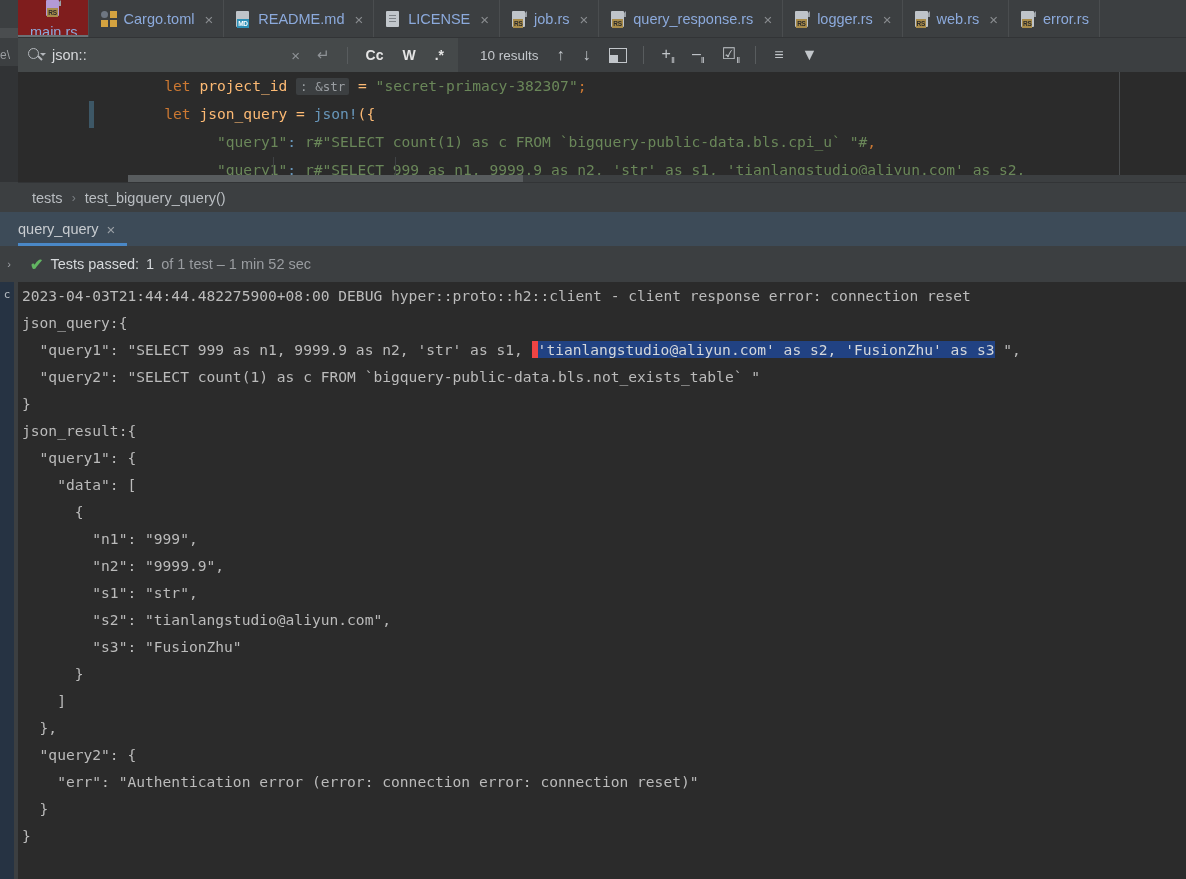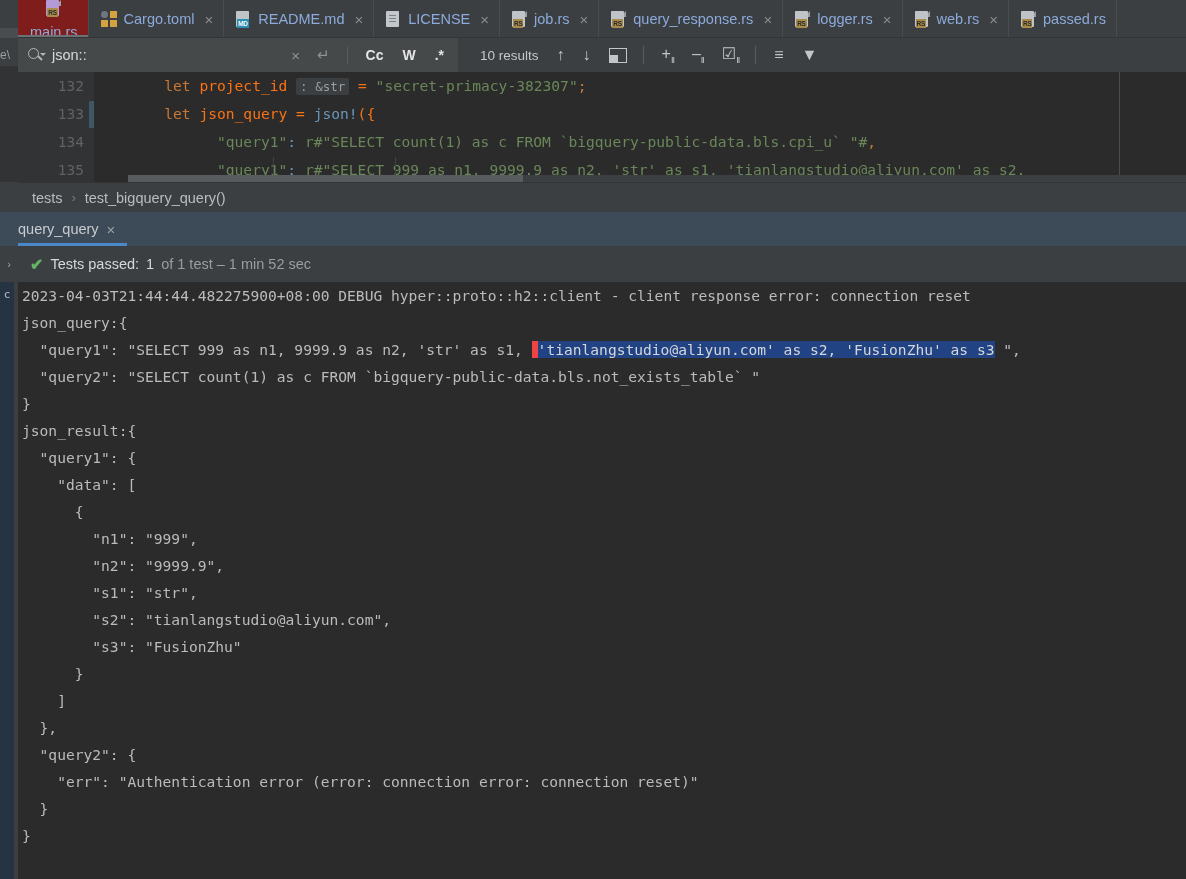--- a/index.html
+++ b/index.html
@@ -155,21 +155,21 @@
   .gmark { position:absolute; left:71px; top:29px; width:5px; height:27px; background:#3d5766; }
   .codearea { position:absolute; left:76px; top:0; right:0; height:110px; }
   .cl {
     height:28px; line-height:28px; white-space:pre;
     font-family:"DejaVu Sans Mono", monospace; font-size:14.6px;
     color:#a9b7c6;
   }
   .kw { color:#cc7832; }
   .fn { color:#6897bb; }
   .str { color:#6a8759; }
-  .punc { color:#f97316; }
+  .punc { color:#fdba74; }
   .hint {
     background:#3c3f41; color:#999da1; font-size:12.5px;
     padding:1px 4px; border-radius:2px;
   }
   .ruler { position:absolute; left:1101px; top:0; width:1px; height:110px; background:#4a4d4f; }
   .hscroll {
     position:absolute; left:110px; bottom:0px; width:1070px; height:7px; background:#3c3f41;
   }
   .hscroll .thumb { position:absolute; left:0; top:0; width:395px; height:7px; background:#585c5e; }
   .hsc-sep1 { position:absolute; left:145px; top:-18px; width:1px; height:25px; background:#3f4244; }
@@ -297,21 +297,21 @@
         <span class="ficon rs">
           <span class="page"></span>
         </span>
         <span class="tlabel">web.rs</span>
         <span class="tclose">×</span>
       </div>
       <div class="tab">
         <span class="ficon rs">
           <span class="page"></span>
         </span>
-        <span class="tlabel">passed.rs</span>
+        <span class="tlabel">error.rs</span>
       </div>
     </div>
 
   <div class="searchbar">
     <div class="searchfield">
       <span class="search-ico">
         <span class="circ"></span>
           <span class="hand"></span>
           <span class="carr"></span>
       </span>
@@ -330,26 +330,20 @@
     <span class="tb-sep"></span>
     <span class="nav-ico">+<span class="sub-ii">II</span></span>
     <span class="nav-ico">‒<span class="sub-ii">II</span></span>
     <span class="nav-ico">☑<span class="sub-ii">II</span></span>
     <span class="tb-sep"></span>
     <span class="nav-ico">≡</span>
     <span class="nav-ico">▼</span>
   </div>
 
   <div class="editor">
-    <div class="gutter">
-        <div class="ln">132</div>
-        <div class="ln">133</div>
-        <div class="ln">134</div>
-        <div class="ln">135</div>
-      </div>
     <div class="gmark"></div>
 
     <div class="codearea">
         <div class="cl"><span class="punc">        </span><span class="kw">let</span><span class="punc"> project_id </span><span class="hint">: &amp;str</span><span class="punc"> = </span><span class="str">"secret-primacy-382307"</span><span class="kw">;</span></div>
         <div class="cl"><span class="punc">        </span><span class="kw">let</span><span class="punc"> json_query = </span><span class="fn">json!</span><span class="punc">({</span></div>
         <div class="cl"><span class="punc">              </span><span class="str">"query1"</span><span class="fn">: </span><span class="str">r#"SELECT count(1) as c FROM `bigquery-public-data.bls.cpi_u` "#</span><span class="kw">,</span></div>
         <div class="cl"><span class="punc">              </span><span class="str">"query1"</span><span class="fn">: </span><span class="str">r#"SELECT 999 as n1, 9999.9 as n2, 'str' as s1, 'tianlangstudio@aliyun.com' as s2,</span></div>
       </div>
     <div class="ruler"></div>
     <div class="hscroll">

